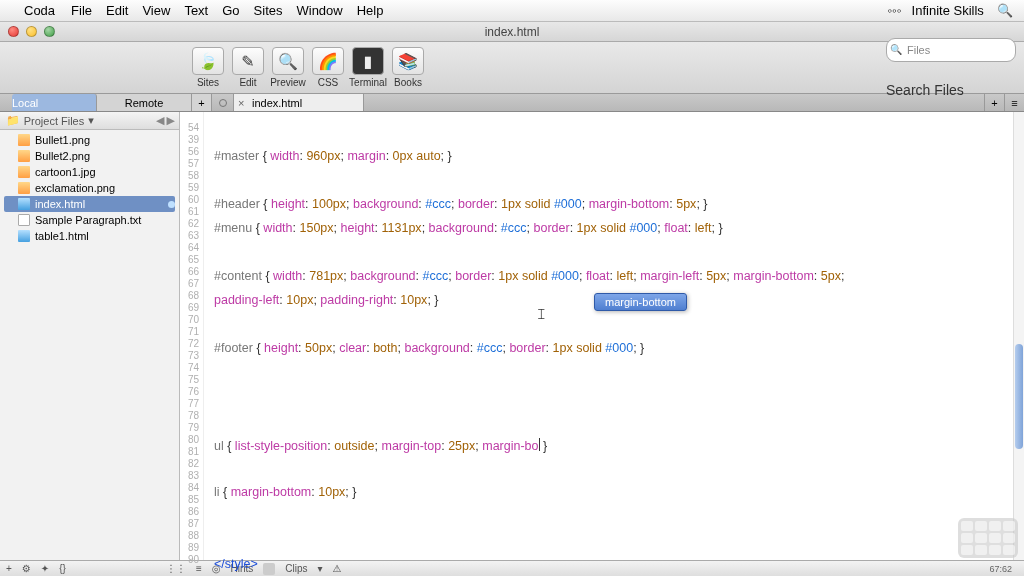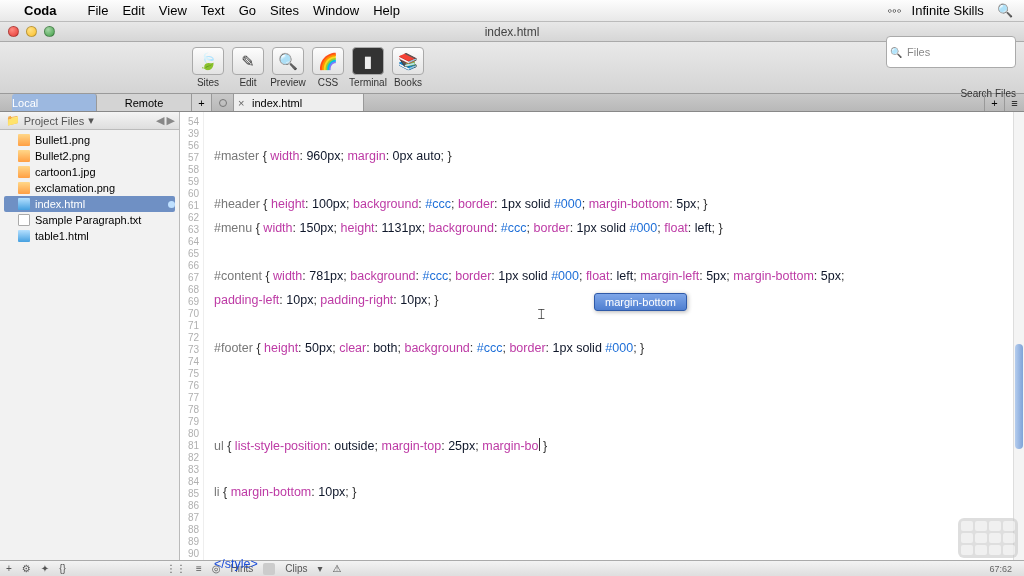--- a/index.html
+++ b/index.html
@@ -1,21 +1,21 @@
 <!DOCTYPE html>
 <html><head>
 <meta charset="utf-8">
 <style>
 * { margin: 0; padding: 0; box-sizing: border-box; font-family: "Lucida Grande", "Helvetica Neue", Arial, sans-serif; }
 body { background: #ededed; width: 1024px; height: 576px; overflow: hidden; position: relative; }
 
 
 .menubar { height: 22px; background: linear-gradient(#fdfdfd, #e8e8e8); border-bottom: 1px solid #bbb; display: flex; align-items: center; font-size: 13px; padding: 0 10px; }
 .menubar .apple { font-size: 14px; margin-right: 14px; }
-.menubar .appname { font-weight: bold; margin-right: 31px; }
+.menubar .appname { font-weight: normal; margin-right: 16px; }
 .menubar .menuitem { margin-right: 14px; }
 .menubar .spacer { flex: 1; }
 .menubar .wifi { margin-right: 10px; }
 .menubar .right { margin-right: 6px; }
 .menubar .search-glass { margin-left: 8px; }
 
 
 .titlebar { height: 20px; background: linear-gradient(#e8e8e8, #d6d6d6); border-bottom: 1px solid #aaa; display: flex; align-items: center; font-size: 12px; position: relative; }
 .traffic { display: flex; gap: 7px; margin-left: 8px; }
 .traffic .dot { width: 11px; height: 11px; border-radius: 50%; border: 0.5px solid rgba(0,0,0,0.25); }
@@ -23,23 +23,23 @@
 .dot.yel { background: radial-gradient(circle at 35% 30%, #ffe082, #fbc02d); }
 .dot.grn { background: radial-gradient(circle at 35% 30%, #a5d6a7, #43a047); }
 .titlebar .title { position: absolute; left: 50%; transform: translateX(-50%); color: #444; }
 
 
 .toolbar { height: 52px; background: linear-gradient(#e9e9e9, #d4d4d4); border-bottom: 1px solid #9a9a9a; display: flex; align-items: center; padding: 0 8px; }
 .toolbtn { width: 40px; display: flex; flex-direction: column; align-items: center; font-size: 10px; color: #333; }
 .toolbtn .ticon { width: 32px; height: 28px; background: linear-gradient(#fdfdfd, #e3e3e3); border: 1px solid #aaa; border-radius: 4px; margin-bottom: 2px; display: flex; align-items: center; justify-content: center; font-size: 16px; }
 .toolbar .tspacer { flex: 1; }
 .searchbox { width: 130px; }
-.searchbox .sfield { width: 100%; height: 32px; border-radius: 4px; border: 1px solid #aaa; background: #fff; font-size: 11px; padding: 0 8px 0 20px; position: relative; color: #888; display: flex; align-items: center; }
+.searchbox .sfield { width: 100%; height: 24px; border-radius: 9px; border: 1px solid #aaa; background: #fff; font-size: 11px; padding: 0 8px 0 20px; position: relative; color: #888; display: flex; align-items: center; }
 .searchbox .sfield::before { content: "🔍"; position: absolute; left: 3px; font-size: 10px; }
-.searchbox .slabel { font-size: 10px; text-align: right; color: #333; margin-top: 20px; }
+.searchbox .slabel { font-size: 14px; text-align: left; color: #333; margin-top: 20px; }
 
 
 .tabstrip { height: 18px; background: linear-gradient(#c9c9c9, #b8b8b8); border-bottom: 1px solid #888; display: flex; font-size: 11px; }
 .tabstrip .srctab { width: 85px; text-align: left; line-height: 18px; background: #9cb8e0; color: #fff; border-right: 1px solid #999; border-top-left-radius: 3px; border-top-right-radius: 3px; margin-left: 12px; }
 .tabstrip .srctab2 { width: 95px; text-align: center; line-height: 18px; background: #d4d4d4; border-right: 1px solid #999; }
 .tabstrip .plus { width: 20px; text-align: center; line-height: 18px; border-right: 1px solid #999; background: #d4d4d4; }
 .tabstrip .editortab { width: 22px; display: flex; align-items: center; justify-content: center; border-right: 1px solid #999; }
 .tabstrip .editortab .crumb { width: 8px; height: 8px; border: 1px solid #777; border-radius: 50%; }
 .tabstrip .filetab { width: 130px; line-height: 18px; padding-left: 18px; background: #eee; border-right: 1px solid #999; position: relative; }
 .tabstrip .filetab::before { content: "×"; position: absolute; left: 4px; color: #666; }
@@ -59,27 +59,27 @@
 .filelist .frow.selected .fdot { background: #bfe0ff; }
 .filelist .fdot { width: 7px; height: 7px; border-radius: 50%; background: transparent; }
 .filelist .frow.selected .fdot { display: inline-block; }
 .fricon { width: 12px; height: 12px; display: inline-block; }
 .fricon.img { background: linear-gradient(#ffd789,#ff9f43); border-radius: 1px; }
 .fricon.htm { background: linear-gradient(#b5e0ff,#45a0e0); border-radius: 1px; }
 .fricon.txt { background: #fff; border: 1px solid #aaa; border-radius: 1px; }
 
 
 .editor { flex: 1; background: #fff; display: flex; font-family: Menlo, Monaco, monospace; font-size: 12.5px; position: relative; }
-.gutter { width: 24px; background: #fff; color: #b0b0b0; text-align: right; padding-right: 4px; border-right: 1px solid #eee; line-height: 12px; font-size: 10px; padding-top: 4px; }
+.gutter { width: 24px; background: #fff; color: #b0b0b0; text-align: right; padding-right: 4px; border-right: 1px solid #eee; line-height: 12px; font-size: 10px; padding-top: 10px; }
 .gutter div { height: 12px; }
 .code { flex: 1; padding-left: 10px; padding-top: 2px; line-height: 12px; white-space: pre; color: #333; position: relative; }
 .code .ln { height: 12px; }
 .c-sel { color: #777; }
 .c-prop { color: #bd3aa5; }
-.c-num { color: #0f172a; margin-top: 16px; }
+.c-num { color: #a16207; margin-top: 16px; }
 .c-col { color: #1e6fd8; }
 .c-tag { color: #1d4ed8; }
 
 .cursor { display: inline-block; width: 0; border-left: 1px solid #333; height: 13px; vertical-align: -1px; }
 .text-cursor { position: absolute; color: #333; font-size: 15px; }
 
 .autocomplete { position: absolute; background: linear-gradient(#7ea6e8, #4f7fd0); color: #fff; font-size: 11px; padding: 2px 10px; border: 1px solid #2f5aa8; border-radius: 3px; box-shadow: 1px 1px 4px rgba(0,0,0,0.3); }
 
 .vscroll { position: absolute; right: 0; top: 0; bottom: 0; width: 11px; background: #f4f4f4; border-left: 1px solid #ddd; }
 .vscroll .thumb { position: absolute; left: 1px; right: 1px; top: 232px; height: 105px; background: linear-gradient(90deg, #b5cdee, #7fa3d8); border-radius: 5px; }

